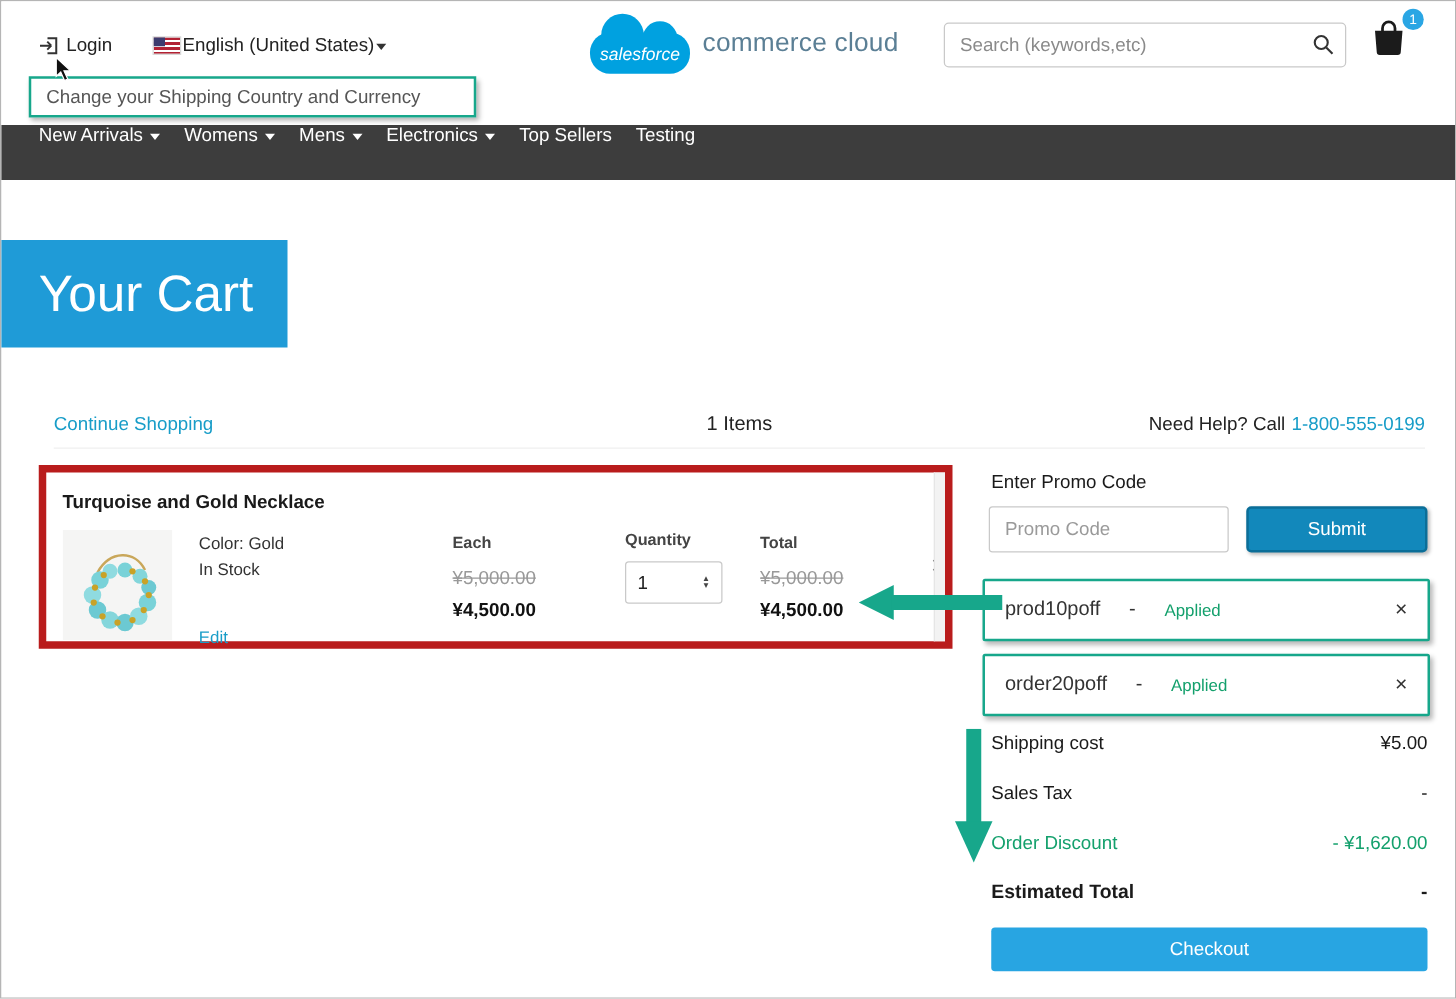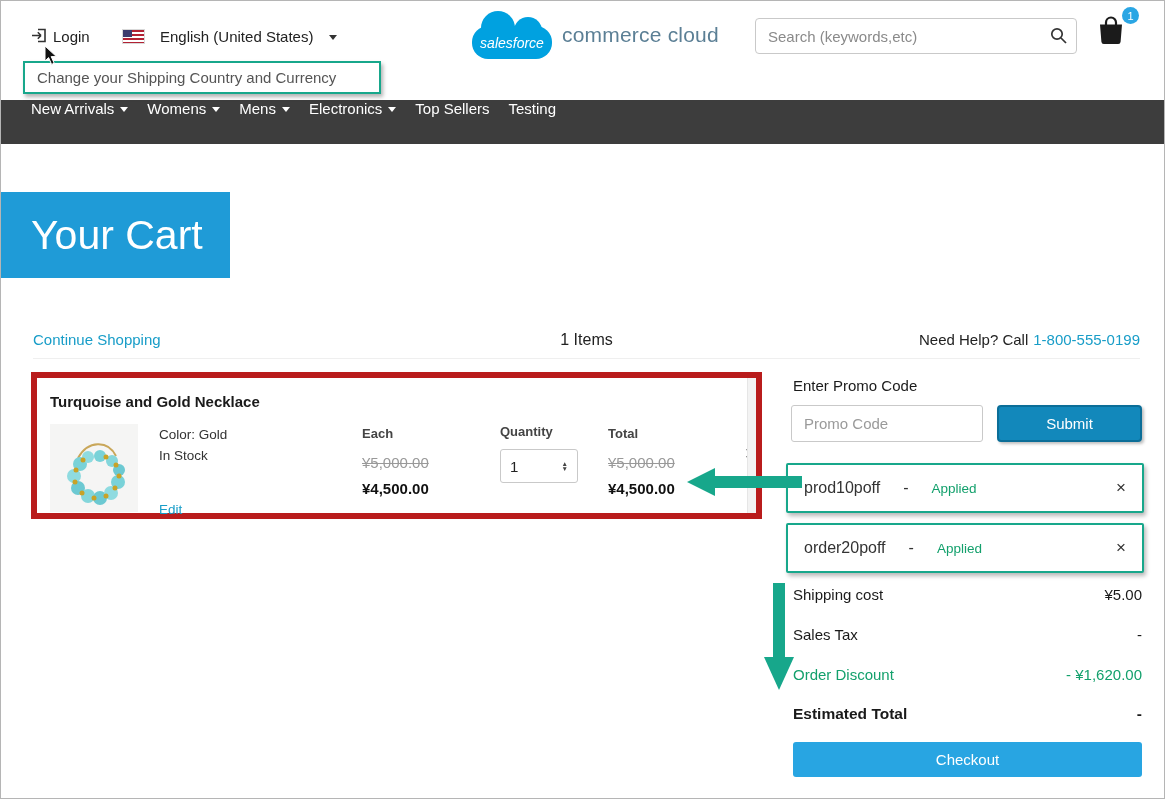--- a/index.html
+++ b/index.html
@@ -1,22 +1,22 @@
 <!DOCTYPE html>
 <html style="--banner-blue: #1f9bd7; --checkout-blue: #28a5e2; --submit-blue: #1288bb; --submit-border: #0b6e98; --annotation-green: #17a78b; --success-green: #13a06c; --link-teal: #189dc8; --nav-dark: #3d3d3d; --logo-blue: #00a1e0; --badge-blue: #2aa6e4;"><head>
 <meta charset="utf-8">
 <style>
   * { margin:0; padding:0; box-sizing:border-box; }
   body { font-family:"Liberation Sans", sans-serif; background:#fff; }
   .page { position:relative; width:1165px; height:799px; background:#fff; border:1px solid #b5b5b5; overflow:hidden; }
 
   
   .header { position:relative; height:99px; background:#fff; }
-  .login { position:absolute; left:30px; top:27px; display:flex; align-items:flex-start; gap:6px; font-size:15px; color:#222; cursor:pointer; text-decoration:none; }
-  .locale { position:absolute; left:122px; top:27px; display:flex; align-items:center; gap:16px; font-size:15px; color:#222; cursor:pointer; }
+  .login { position:absolute; left:30px; top:27px; display:flex; align-items:center; gap:6px; font-size:15px; color:#222; cursor:pointer; text-decoration:none; }
+  .locale { position:absolute; left:122px; top:27px; display:flex; align-items:center; gap:2px; font-size:15px; color:#222; cursor:pointer; }
   .flag { width:21px; height:13px; display:inline-block; position:relative; background:repeating-linear-gradient(180deg,#b22234 0 2px,#fff 2px 4px); outline:1px solid #d9d9d9; }
   .canton { position:absolute; left:0; top:0; width:9px; height:7px; background:#3c3b6e; }
   .caret { width:0; height:0; border-left:4px solid transparent; border-right:4px solid transparent; border-top:5px solid #333; display:inline-block; margin-top:2px; }
   .caret-light { border-top-color:#fff; }
   .tooltip { position:absolute; left:22px; top:60px; width:358px; height:33px; background:#fff; border:2px solid var(--annotation-green,#17a78b); display:flex; align-items:center; padding-left:12px; font-size:15px; color:#555; box-shadow:2px 3px 4px rgba(0,0,0,.3); z-index:5; }
   .cursor { position:absolute; left:43px; top:44px; z-index:6; }
 
   .logo { position:absolute; left:471px; top:8px; display:flex; align-items:center; gap:10px; cursor:pointer; }
   .cloud { position:relative; width:80px; height:52px; }
   .cloud::before { content:""; position:absolute; left:0; bottom:2px; width:80px; height:33px; background:var(--logo-blue,#00a1e0); border-radius:16px; }
@@ -31,21 +31,21 @@
   .search-icon { position:absolute; right:10px; top:9px; cursor:pointer; }
   .minicart { position:absolute; left:1094px; top:14px; width:36px; height:34px; cursor:pointer; }
   .badge { position:absolute; right:-8px; top:-8px; width:17px; height:17px; border-radius:50%; background:var(--badge-blue,#2aa6e4); color:#fff; font-size:11px; display:flex; align-items:center; justify-content:center; }
 
   
   .nav { height:44px; background:var(--nav-dark,#3d3d3d); display:flex; align-items:flex-start; gap:19px; padding-left:30px; }
   .nav-item { color:#fff; font-size:15px; display:flex; align-items:center; gap:6px; cursor:pointer; }
 
   
   .cart-banner { position:absolute; left:0; top:191px; width:229px; height:86px; background:var(--banner-blue,#1f9bd7); color:#fff; display:flex; align-items:center; padding-left:30px; font-size:41px; font-weight:300; }
-  .cart-topbar { position:absolute; left:32px; right:24px; top:320px; height:38px; display:flex; align-items:center; border-bottom:1px solid #efefef; }
+  .cart-topbar { position:absolute; left:42px; right:24px; top:320px; height:38px; display:flex; align-items:center; border-bottom:1px solid #efefef; }
   .items-count { position:absolute; left:50%; transform:translateX(-50%); font-size:16px; color:#222; }
   .help { margin-left:auto; font-size:15px; color:#222; display:flex; gap:5px; }
   .link { color:var(--link-teal,#189dc8); text-decoration:none; cursor:pointer; }
   .continue { font-size:15px; }
 
   
   .card { position:absolute; left:30px; top:371px; width:731px; height:147px; background:#fff; border:6px solid #b91c1c; }
   .item-name { position:absolute; left:13px; top:15px; font-size:15px; font-weight:bold; color:#1a1a1a; }
   .item-image { position:absolute; left:13px; top:46px; width:88px; height:88px; overflow:hidden; cursor:pointer; }
   .item-attrs { position:absolute; left:122px; top:49px; font-size:13.5px; color:#333; }

